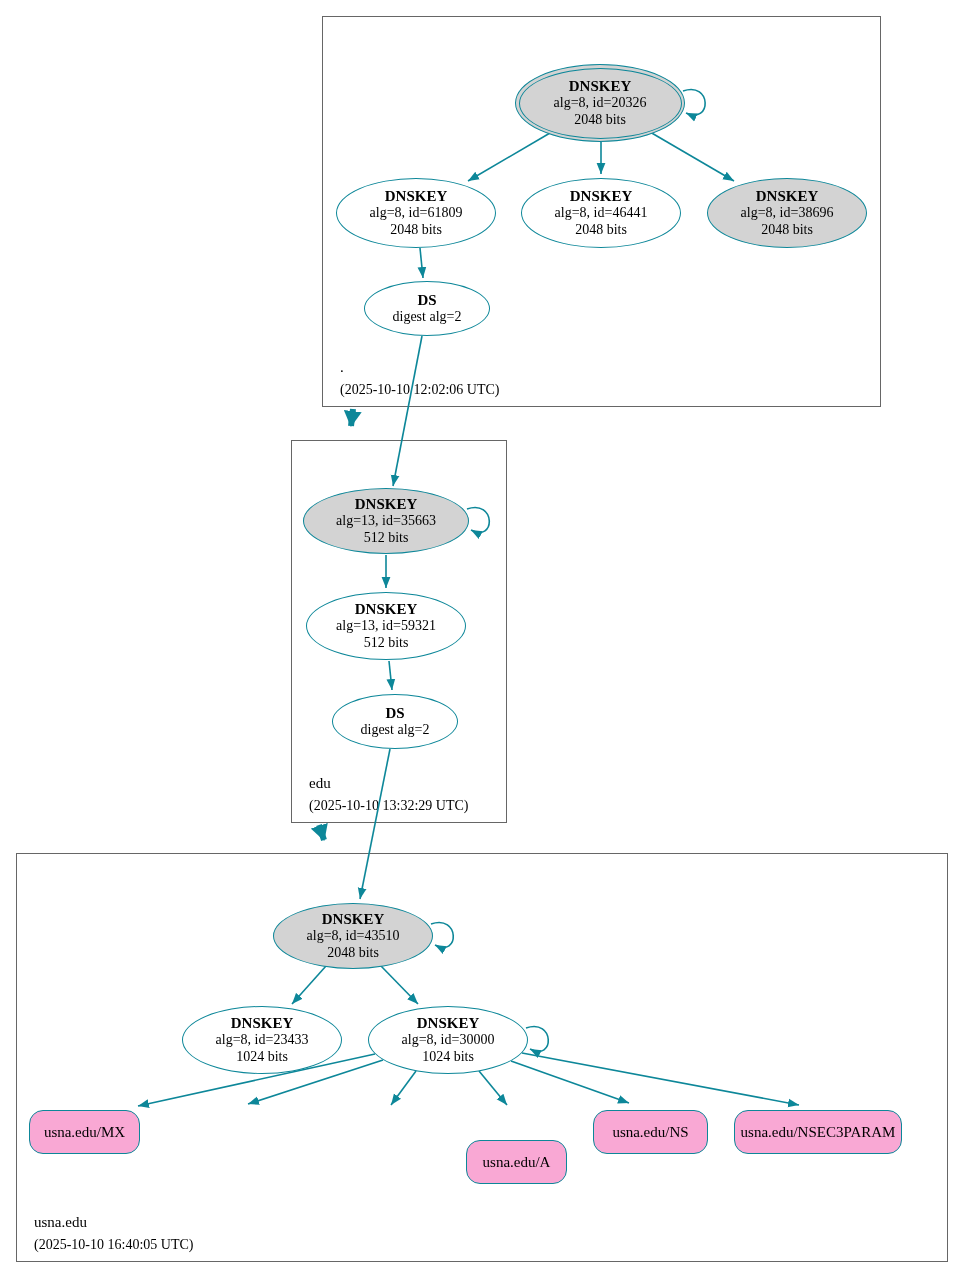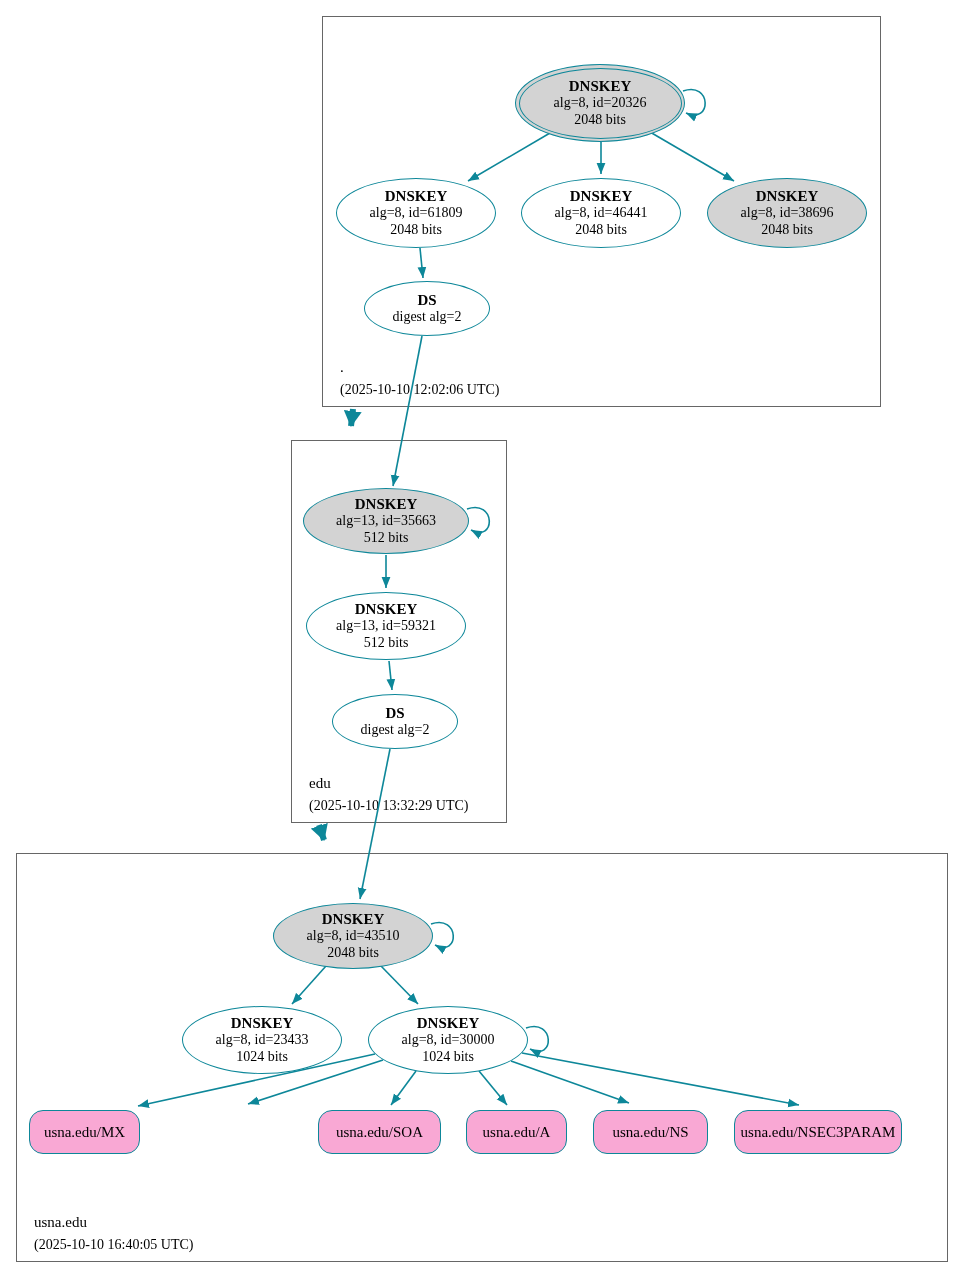--- a/index.html
+++ b/index.html
@@ -211,24 +211,21 @@
     <div class="ntxt">
       <div class="nt">DNSKEY</div>
       <div class="nd">alg=8, id=30000</div>
       <div class="nd">1024 bits</div>
     </div>
   </div>
 
   <div class="rrset" style="left:29px; top:1110px; width:111px;">
     <span>usna.edu/MX</span>
   </div>
-  <div class="rrset" style="left:318px; top:1110px; width:123px;">
-    <span>usna.edu/SOA</span>
-  </div>
-  <div class="rrset" style="left:466px; top:1110px; width:101px;">
+  <div class="rrset" style="left:466px; top:1140px; width:101px;">
     <span>usna.edu/A</span>
   </div>
   <div class="rrset" style="left:593px; top:1110px; width:115px;">
     <span>usna.edu/NS</span>
   </div>
   <div class="rrset" style="left:734px; top:1110px; width:168px;">
     <span>usna.edu/NSEC3PARAM</span>
   </div>
 
 </div>

